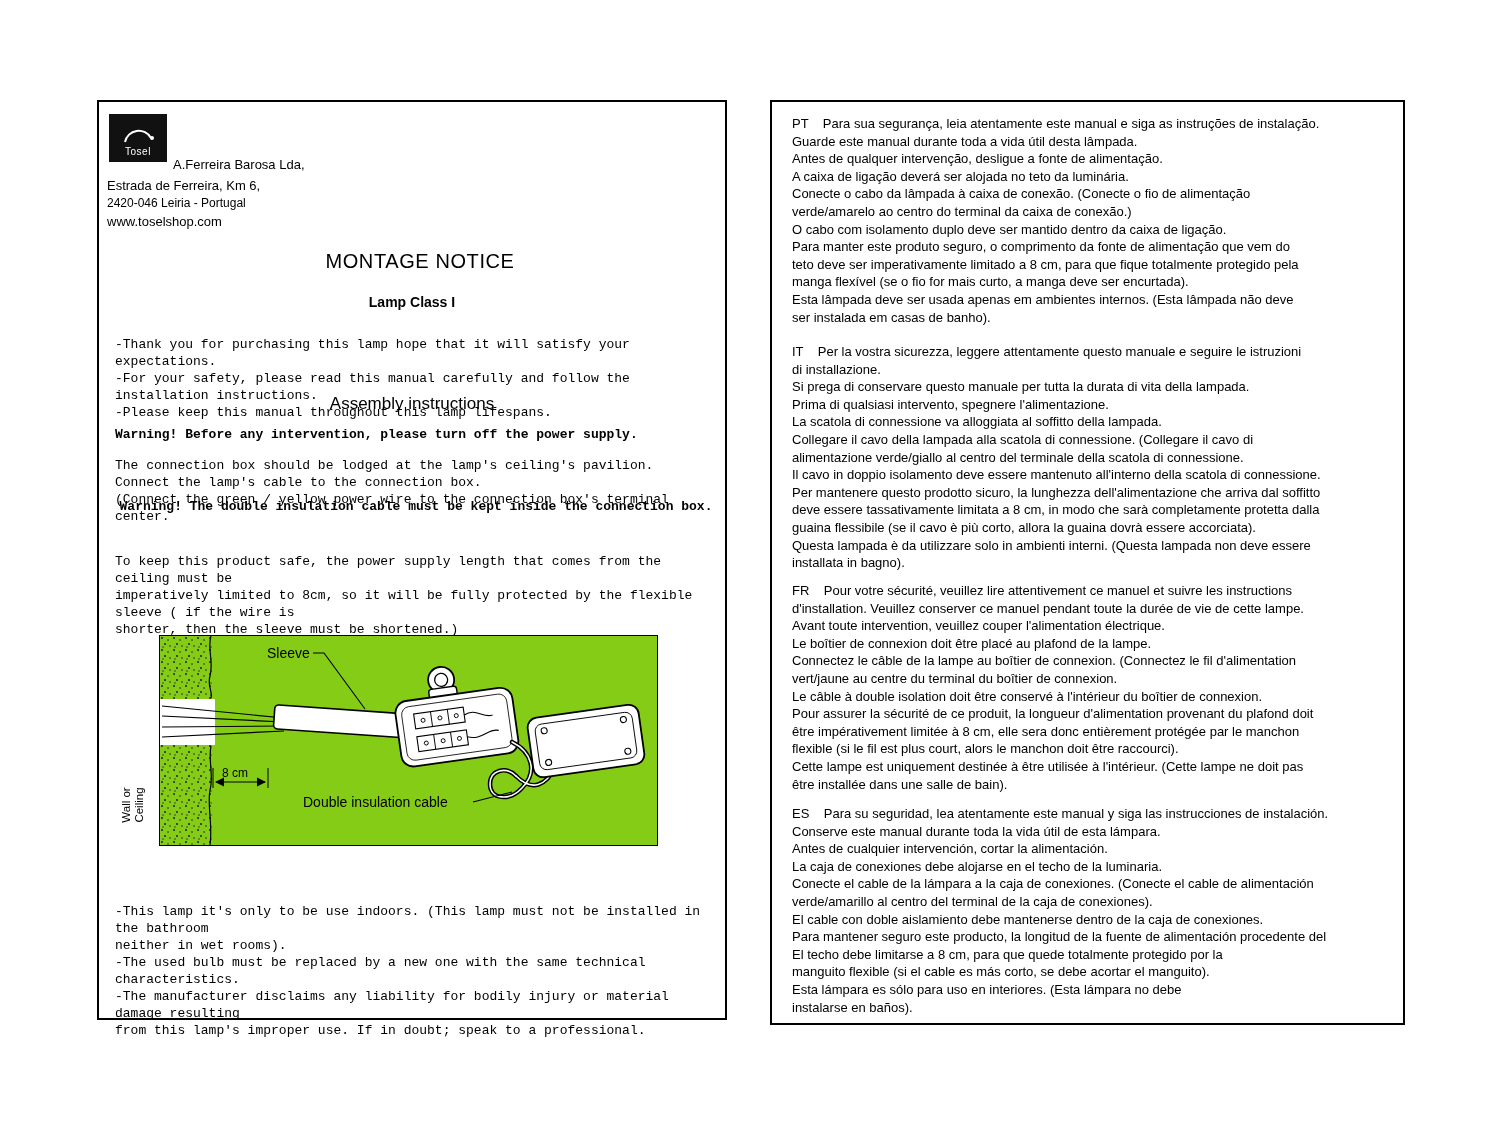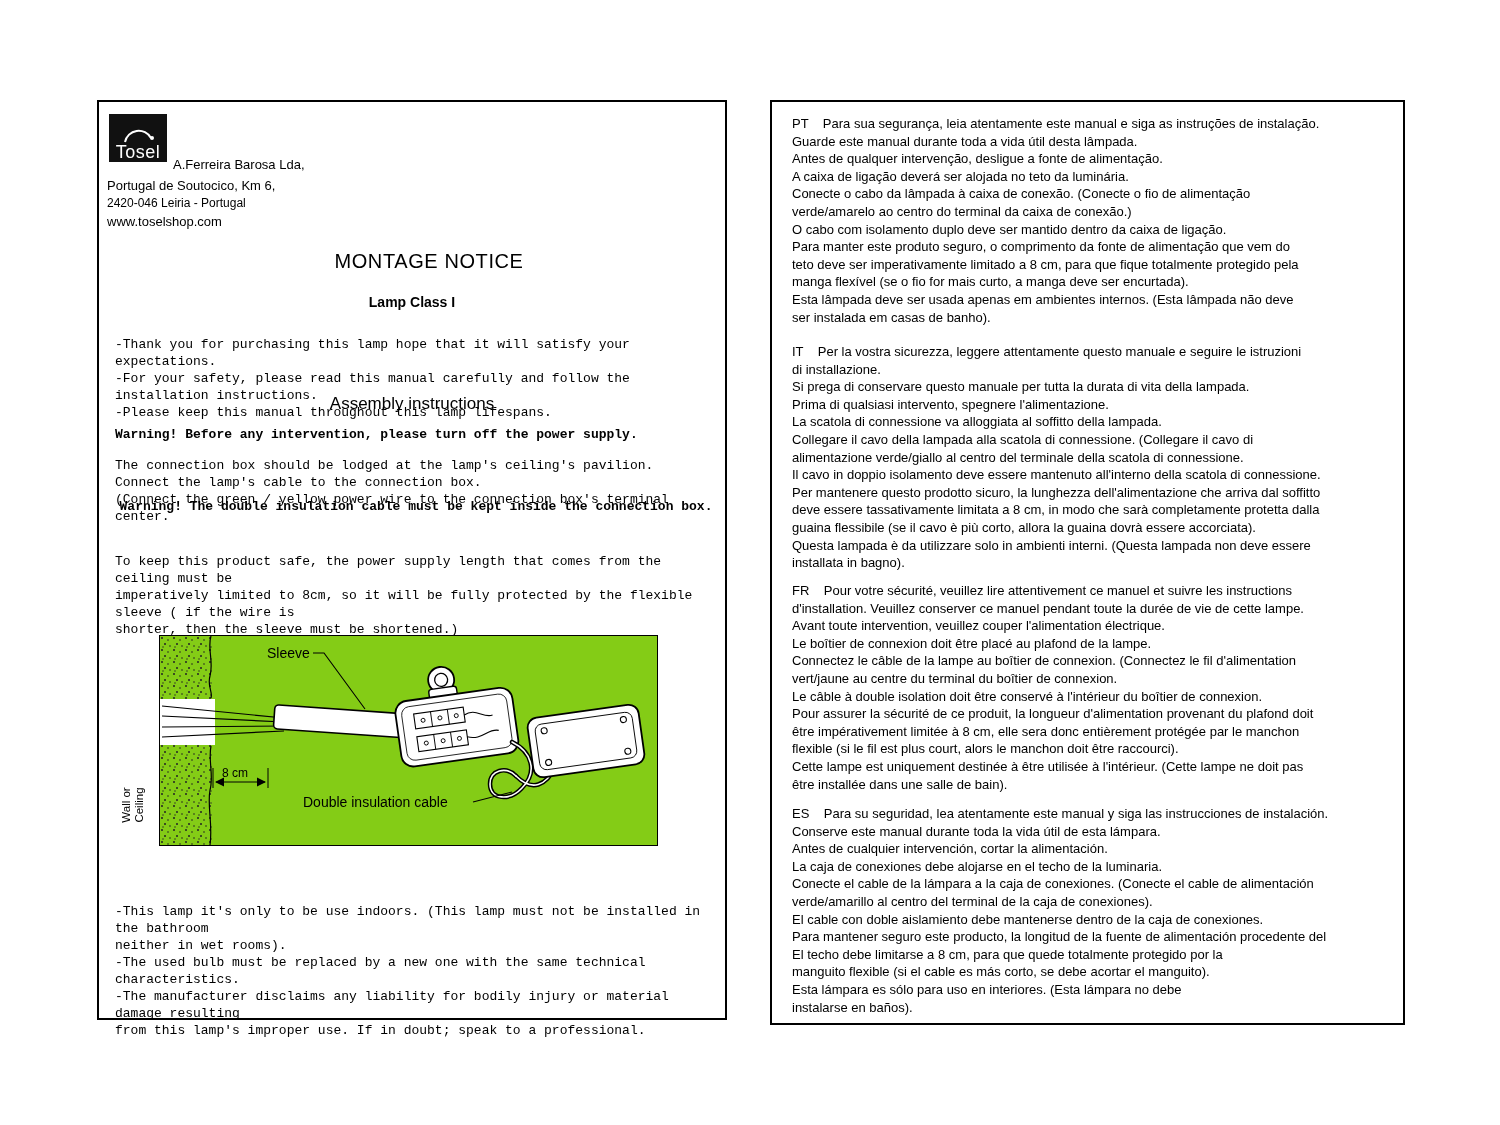--- a/index.html
+++ b/index.html
@@ -21,29 +21,29 @@
   }
   .left-panel  { left: 97px;  top: 100px; width: 630px; height: 920px; }
   .right-panel { left: 770px; top: 100px; width: 635px; height: 925px; }
 
   .logo {
     position: absolute; left: 10px; top: 12px;
     width: 58px; height: 48px; background: #111;
     display: flex; flex-direction: column; align-items: center; justify-content: flex-end;
     padding-bottom: 3px; box-sizing: border-box;
   }
-  .logo-text { color: #fff; font-size: 18px; letter-spacing: 0.5px; line-height: 14px; }
+  .logo-text { color: #fff; font-size: 10px; letter-spacing: 0.5px; line-height: 14px; }
 
   .company   { position: absolute; left: 74px; top: 55px; font-size: 13px; }
   .addr1     { position: absolute; left: 8px;  top: 76px;  font-size: 13px; }
   .addr2     { position: absolute; left: 8px;  top: 94px;  font-size: 12px; }
   .website   { position: absolute; left: 8px;  top: 112px; font-size: 13px; }
 
   .main-title {
-    position: absolute; left: 17px; top: 148px; width: 100%;
+    position: absolute; left: 8px; top: 148px; width: 100%;
     text-align: center; font-size: 20px; font-weight: 400; letter-spacing: 0.6px; margin: 0;
   }
   .subtitle {
     position: absolute; left: 0; top: 192px; width: 100%;
     text-align: center; font-size: 14px; font-weight: 700; margin: 0;
   }
   .body-text {
     position: absolute; left: 16px; right: 8px;
     font-size: 13px; line-height: 17px; margin: 0;
     white-space: pre-wrap;
@@ -98,21 +98,21 @@
 
     <div class="logo">
       <svg width="46" height="18" viewBox="0 0 46 18" aria-hidden="true">
         <path d="M10,15 A14,14 0 0 1 36,11" stroke="#fff" stroke-width="2" fill="none"></path>
         <circle cx="37" cy="11" r="2" fill="#fff"></circle>
       </svg>
       <div class="logo-text">Tosel</div>
     </div>
 
     <div class="company">A.Ferreira Barosa Lda,</div>
-    <div class="addr1">Portugal de Soutocico, Km 6,</div>
+    <div class="addr1">Estrada de Ferreira, Km 6,</div>
     <div class="addr2">2420-046 Leiria - Portugal</div>
     <div class="website">www.toselshop.com</div>
 
     <h1 class="main-title">MONTAGE NOTICE</h1>
     <h2 class="subtitle">Lamp Class I</h2>
 
     <p class="body-text intro">-Thank you for purchasing this lamp hope that it will satisfy your expectations.
 -For your safety, please read this manual carefully and follow the installation instructions.
 -Please keep this manual throughout this lamp lifespans.</p>
 

